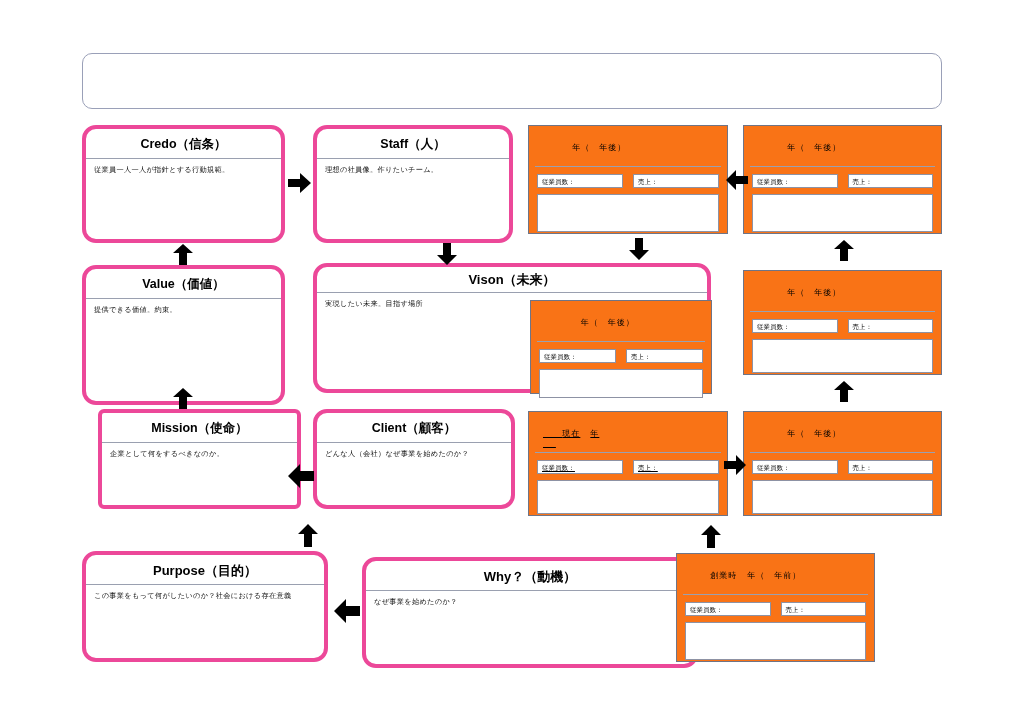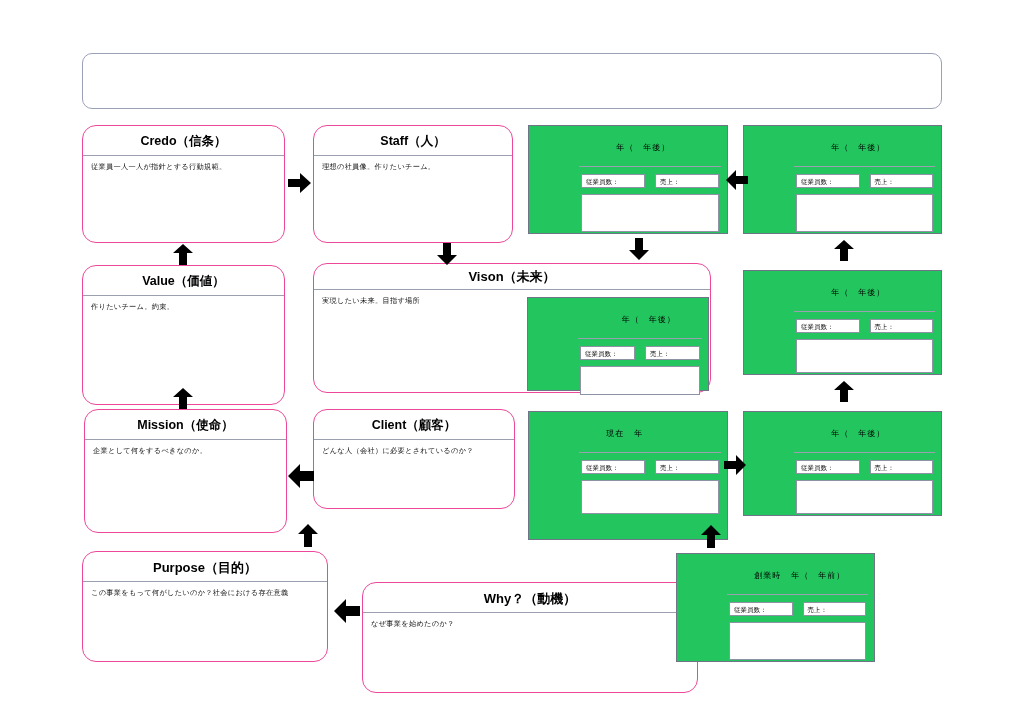--- a/index.html
+++ b/index.html
@@ -10,21 +10,21 @@
     position:relative;
     overflow:hidden;
     color:#000;
   }
   #canvas{position:absolute;inset:0;}
 
   
   .card{
     position:absolute;
     background:#ffffff;
-    border:1px solid #ec4899;
+    border:4px solid #ec4899;
     border-radius:14px;
     box-sizing:border-box;
   }
   .card .card-title{
     text-align:center;
     font-weight:bold;
     color:#000;
     line-height:1;
     padding-top:9px;
   }
@@ -51,23 +51,22 @@
     border:1px solid #9aa0b8;
     border-radius:10px;
     background:#fff;
     box-sizing:border-box;
   }
 
   
   .panel{
     position:absolute;
     border:1px solid #6f7486;
-    background:#22c55e;
-    box-sizing:border-box;
-    padding-left:44px;
+    background:#f97316;
+    box-sizing:border-box;
   }
   .panel .panel-head{
     font-size:8px;
     padding:7px 0 4px 14px;
     letter-spacing:1px;
     color:#000;
     white-space:pre;
   }
   .panel .panel-head .hd-lead{margin-right:10px;}
   .panel .head-rule{
@@ -144,21 +143,21 @@
     <div class="fields">
       <div class="field">従業員数：</div>
       <div class="field">売上：</div>
     </div>
     <div class="note" style="height:38px;"></div>
   </div>
 
   <div class="card" style="left:82px;top:265px;width:203px;height:140px;">
     <div class="card-title t-sm">Value（価値）</div>
     <div class="title-rule"></div>
-    <div class="card-body">作りたいチーム。約束。</div>
+    <div class="card-body">提供できる価値。約束。</div>
   </div>
 
   <div class="card" style="left:313px;top:263px;width:398px;height:130px;">
     <div class="card-title t-lg" style="padding-top:6px;">Vison（未来）</div>
     <div class="title-rule" style="margin-top:6px;"></div>
     <div class="card-body">実現したい未来。目指す場所</div>
 
     <div class="panel" style="left:213px;top:33px;width:182px;height:94px;">
       <div class="panel-head">
         <span class="hd-lead"></span><span>年（　年後）</span>
@@ -177,33 +176,33 @@
       <span class="hd-lead"></span><span>年（　年後）</span>
     </div>
     <div class="head-rule"></div>
     <div class="fields">
       <div class="field">従業員数：</div>
       <div class="field">売上：</div>
     </div>
     <div class="note" style="height:34px;"></div>
   </div>
 
-  <div class="card" style="left:84px;top:409px;width:203px;height:124px;">
+  <div class="card" style="left:98px;top:409px;width:203px;height:100px;border-radius:6px;">
     <div class="card-title t-sm">Mission（使命）</div>
     <div class="title-rule"></div>
     <div class="card-body">企業として何をするべきなのか。</div>
   </div>
 
   <div class="card" style="left:313px;top:409px;width:202px;height:100px;">
     <div class="card-title t-sm">Client（顧客）</div>
     <div class="title-rule"></div>
-    <div class="card-body">どんな人（会社）に必要とされているのか？</div>
-  </div>
-
-  <div class="panel" style="left:528px;top:411px;width:200px;height:129px;">
+    <div class="card-body">どんな人（会社）なぜ事業を始めたのか？</div>
+  </div>
+
+  <div class="panel" style="left:528px;top:411px;width:200px;height:105px;text-decoration:underline;">
     <div class="panel-head">
       <span class="hd-lead">現在</span><span>年</span>
     </div>
     <div class="head-rule"></div>
     <div class="fields">
       <div class="field">従業員数：</div>
       <div class="field">売上：</div>
     </div>
     <div class="note" style="height:34px;"></div>
   </div>
@@ -219,21 +218,21 @@
     </div>
     <div class="note" style="height:34px;"></div>
   </div>
 
   <div class="card" style="left:82px;top:551px;width:246px;height:111px;">
     <div class="card-title t-md">Purpose（目的）</div>
     <div class="title-rule"></div>
     <div class="card-body">この事業をもって何がしたいのか？社会における存在意義</div>
   </div>
 
-  <div class="card" style="left:362px;top:582px;width:336px;height:111px;">
+  <div class="card" style="left:362px;top:557px;width:336px;height:111px;">
     <div class="card-title t-md">Why？（動機）</div>
     <div class="title-rule"></div>
     <div class="card-body">なぜ事業を始めたのか？</div>
   </div>
 
   <div class="panel" style="left:676px;top:553px;width:199px;height:109px;">
     <div class="panel-head">
       <span class="hd-lead">創業時</span><span>年（　年前）</span>
     </div>
     <div class="head-rule"></div>

